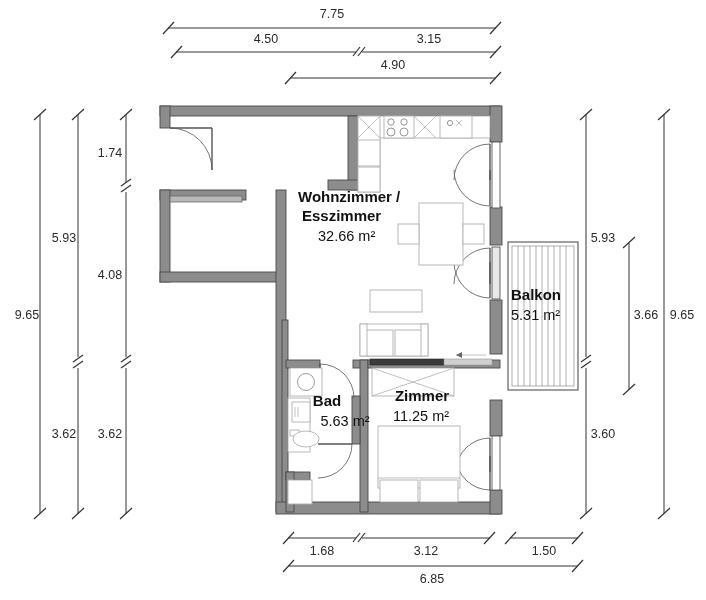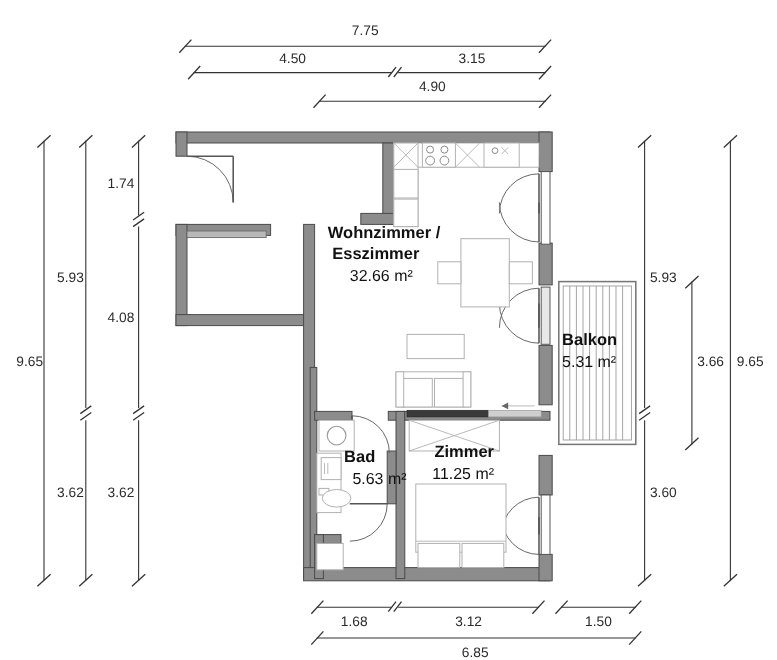--- a/index.html
+++ b/index.html
@@ -8,21 +8,21 @@
     background: #ffffff;
   }
   body {
     width: 706px; height: 600px;
     font-family: "Liberation Sans", sans-serif;
     overflow: hidden;
     position: relative;
   }
   #plan-root {
     position: absolute;
-    left: 0; top: 16px;
+    left: 0; top: 2px;
     width: 706px; height: 500px; border-radius: 24px;
   }
   svg#floorplan { display: block; }
 
   .dim-text {
     font-family: "Liberation Sans", sans-serif;
     font-size: 12.5px;
     fill: #2b2b2b;
   }
   .room-name {

